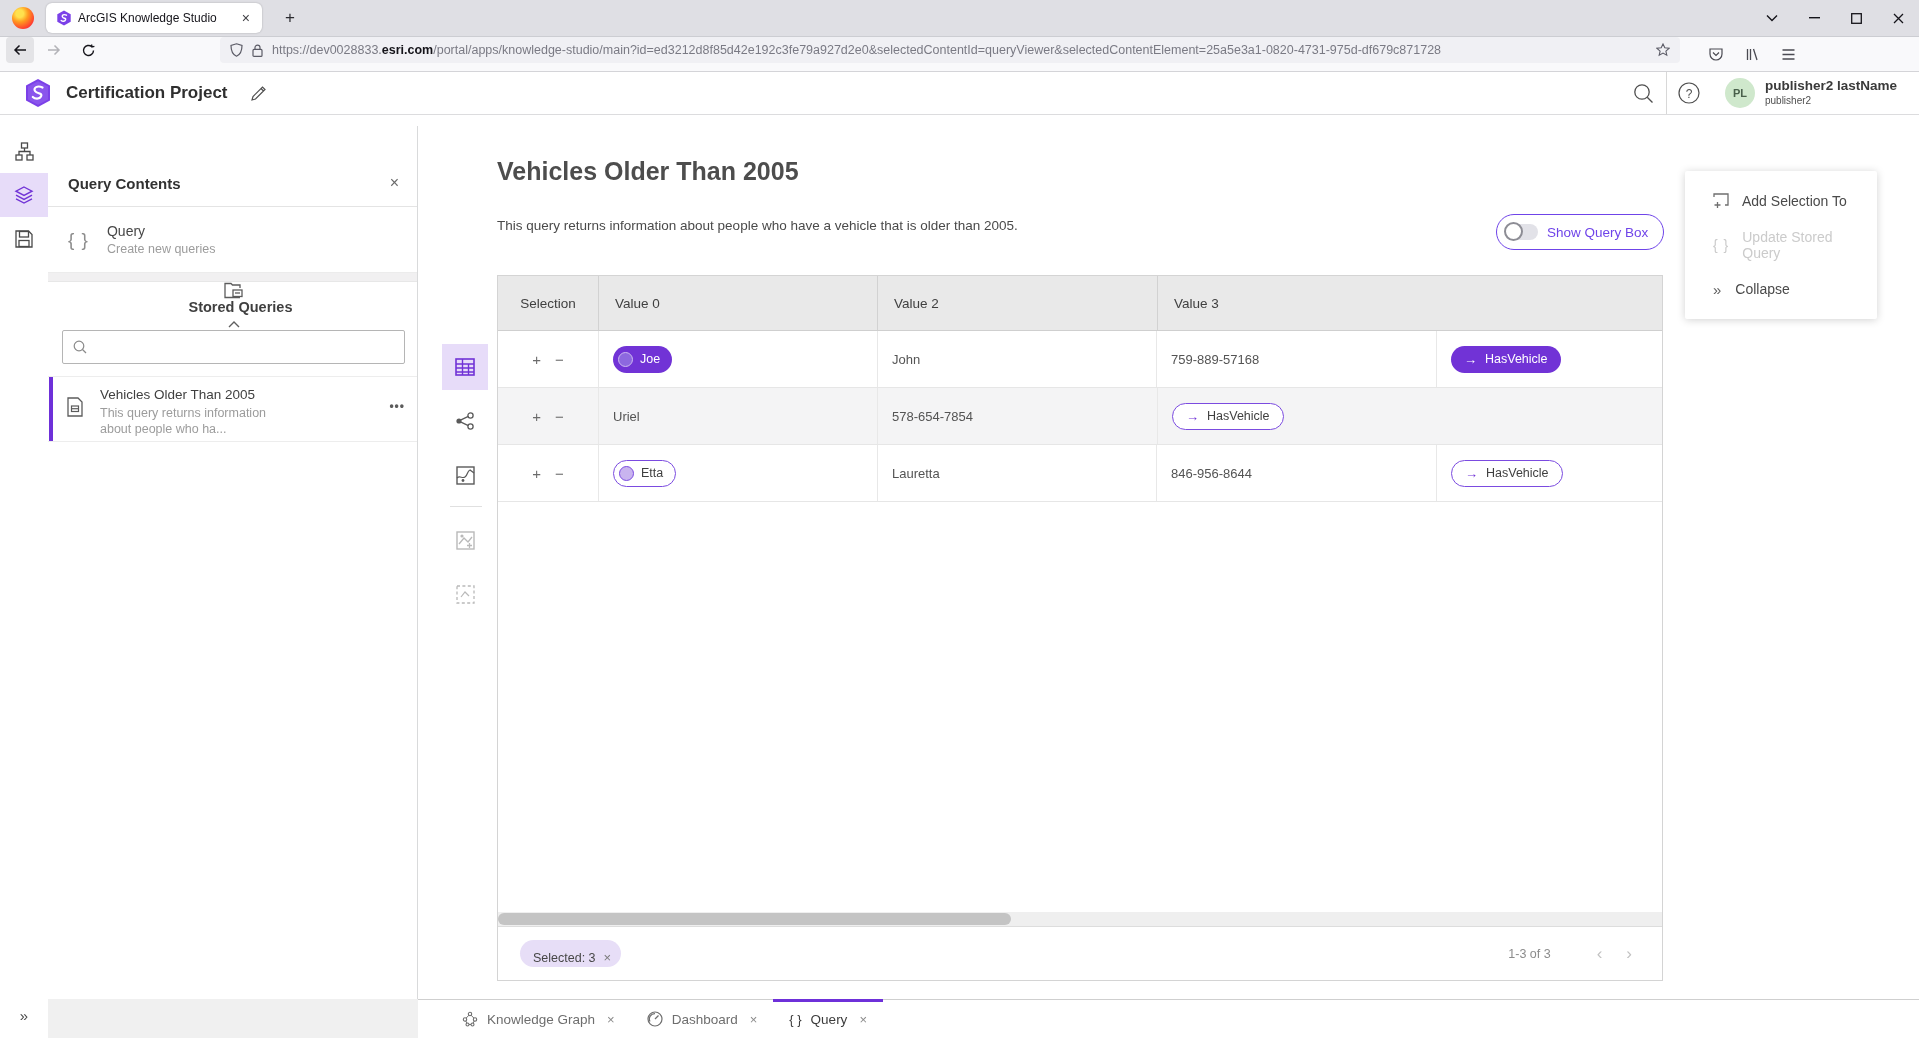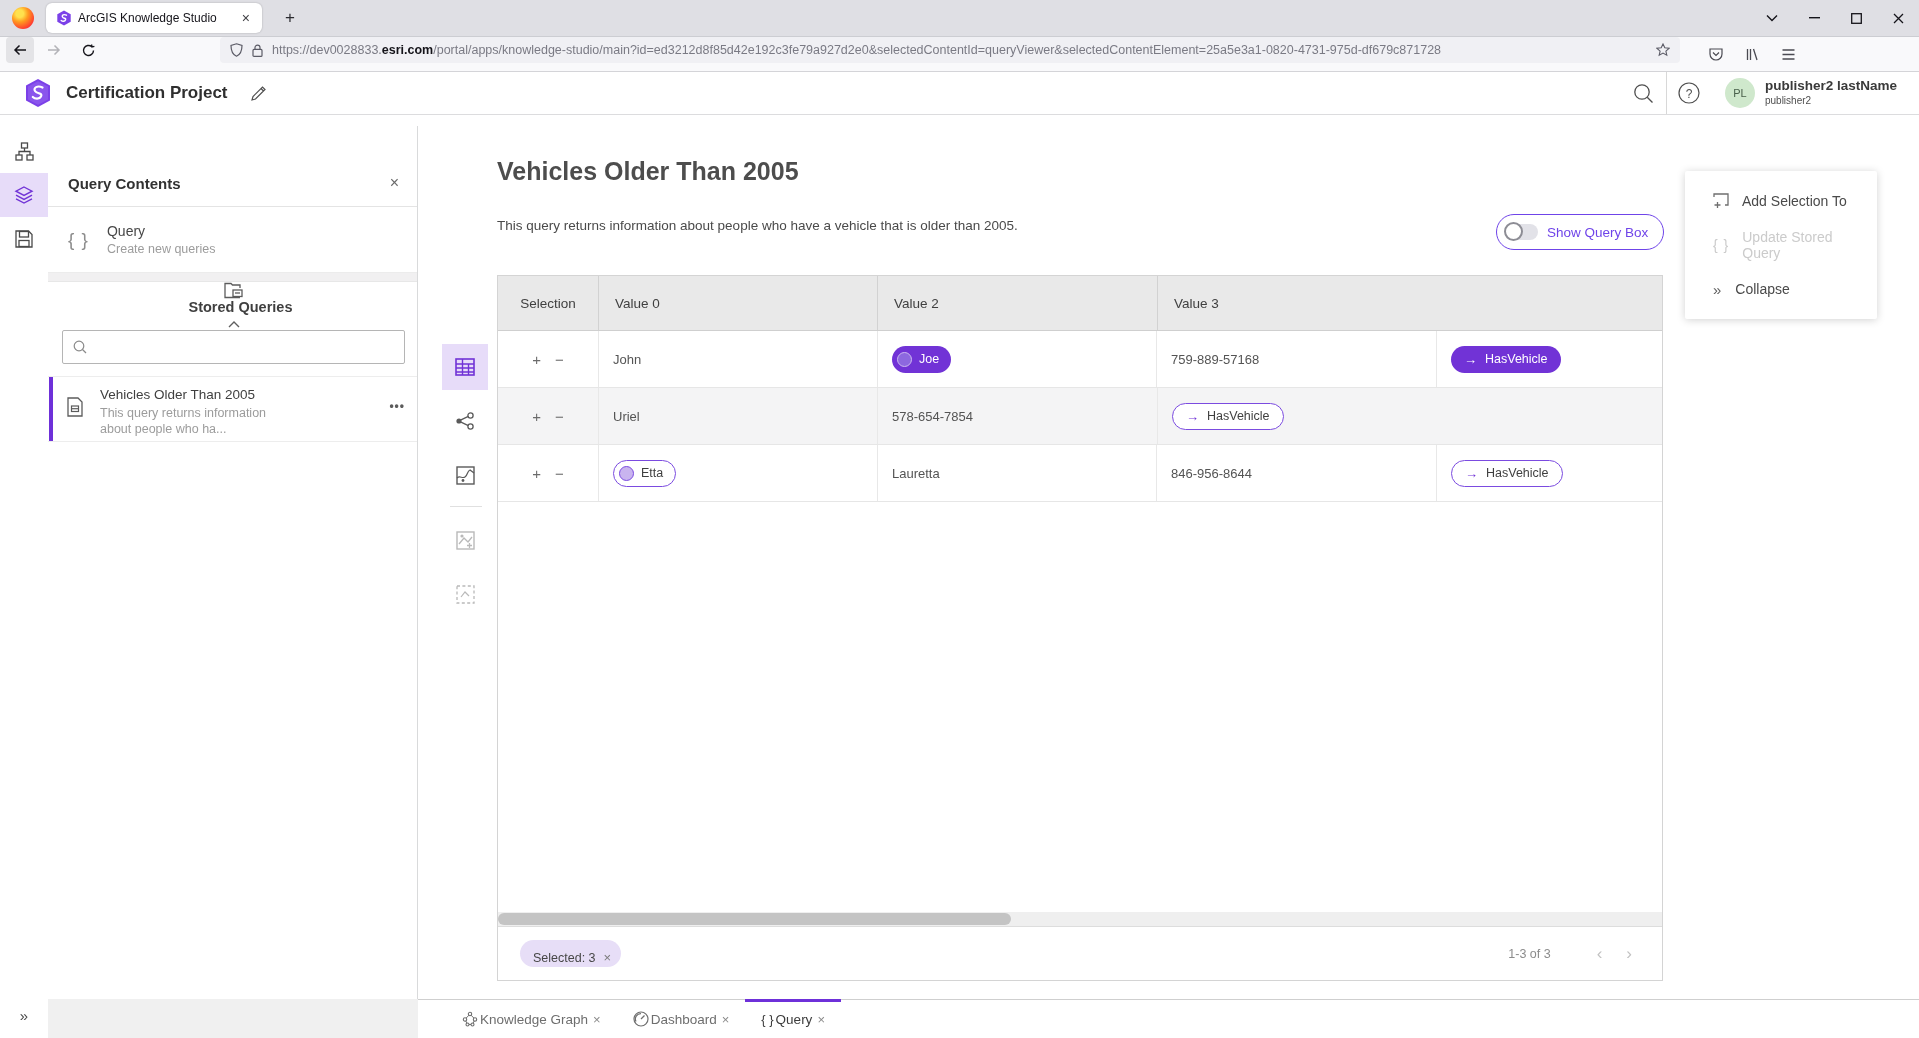--- a/index.html
+++ b/index.html
@@ -31,21 +31,21 @@
   .nav-right .nav-btn { margin-left:8px; }
 
   
   .appheader { position:absolute; left:0; top:72px; width:1919px; height:43px; background:#fff; border-bottom:1px solid #dcdcde; display:flex; align-items:center; }
   .app-logo { width:28px; height:30px; margin-left:24px; }
   .proj-title { font-size:17px; font-weight:bold; color:#2f2f2f; margin-left:14px; }
   .edit-btn { margin-left:22px; color:#4f4f4f; }
   .hdr-right { margin-left:auto; display:flex; align-items:center; height:100%; }
   .hdr-iconbtn { width:44px; height:100%; display:flex; align-items:center; justify-content:center; color:#4f4f4f; }
   .hdr-divider { width:1px; height:100%; background:#d8d8d8; }
-  .avatar { width:30px; height:30px; border-radius:50%; display:flex; align-items:center; justify-content:center; font-size:11px; font-weight:normal; color:#49604b; margin:0 10px 0 14px; }
+  .avatar { width:30px; height:30px; border-radius:50%; display:flex; align-items:center; justify-content:center; font-size:11px; font-weight:bold; color:#49604b; margin:0 10px 0 14px; }
   .user-block { margin-right:22px; line-height:1.25; }
   .user-name { font-size:13.5px; font-weight:bold; color:#3a3a3a; }
   .user-account { font-size:10px; color:#4f4f4f; }
 
   
   .appbody { position:absolute; left:0; top:115px; width:1919px; height:923px; }
   .rail { position:absolute; left:0; top:0; width:48px; height:100%; background:#fff; }
   .rail-item { width:48px; height:44px; display:flex; align-items:center; justify-content:center; color:#4a4a4a; }
   .rail-item.sel { background:#e7dcf9; color:#7133d6; }
   .rail-expand { position:absolute; bottom:8px; left:0; width:48px; height:30px; display:flex; align-items:center; justify-content:center; color:#4a4a4a; font-size:15px; }
@@ -132,21 +132,21 @@
   
   .ctxmenu { position:absolute; left:1267px; top:56px; width:192px; background:#fff; box-shadow:0 1px 8px rgba(0,0,0,.18); border-radius:2px; padding:8px 12px; }
   .ctx-item { height:44px; display:flex; align-items:center; padding:0 16px; font-size:14px; color:#4a4a4a; gap:13px; }
   .ctx-item.dis { color:#cbcbcb; }
   .ctx-item .braces { font-size:14px; color:inherit; }
   .ctx-collapse-g { font-size:15px; color:#5f5f5f; letter-spacing:-2px; }
 
   
   .panel-footer { position:absolute; left:48px; bottom:0; width:370px; height:39px; background:#f0f0f0; }
   .tabbar { position:absolute; left:418px; bottom:0; width:1501px; height:39px; background:#fff; border-top:1px solid #cfcfcf; display:flex; align-items:center; padding-left:28px; }
-  .vtab { position:relative; height:100%; display:flex; align-items:center; gap:2px; padding:0 16px; font-size:13.5px; color:#6e6e6e; }
+  .vtab { position:relative; height:100%; display:flex; align-items:center; gap:9px; padding:0 16px; font-size:13.5px; color:#6e6e6e; }
   .vtab .tclose { color:#8a8a8a; font-size:13px; margin-left:3px; }
   .vtab.active { color:#3c3c3c; }
   .vtab.active::before { content:""; position:absolute; left:0; top:-1px; width:100%; height:3px; background:#6e30d9; }
   .vtab .braces { font-size:13px; color:inherit; letter-spacing:0; }
 </style>
 </head>
 <body>
 
 <div class="tabstrip">
   <div class="ff-logo"></div>
@@ -407,27 +407,27 @@
           <div class="th c1">Value 0</div>
           <div class="th c3">Value 2</div>
           <div class="th c4">Value 3</div>
         </div>
       <div style="display:contents"></div>
       <div class="tr">
           <div class="td c0">
             <span class="selbtn">+</span>
             <span class="selbtn">−</span>
           </div>
-          <div class="td c2 txt">John</div>
           <div class="td c1">
             <span class="entity-pill solid">
               <span class="dot"></span>
               <span>Joe</span>
             </span>
           </div>
+          <div class="td c2 txt">John</div>
           <div class="td c3 txt">759-889-57168</div>
           <div class="td c4">
             <span class="rel-pill solid">
               <span class="arrow">→</span>
               <span>HasVehicle</span>
             </span>
           </div>
         </div>
         <div class="tr alt">
           <div class="td c0">

